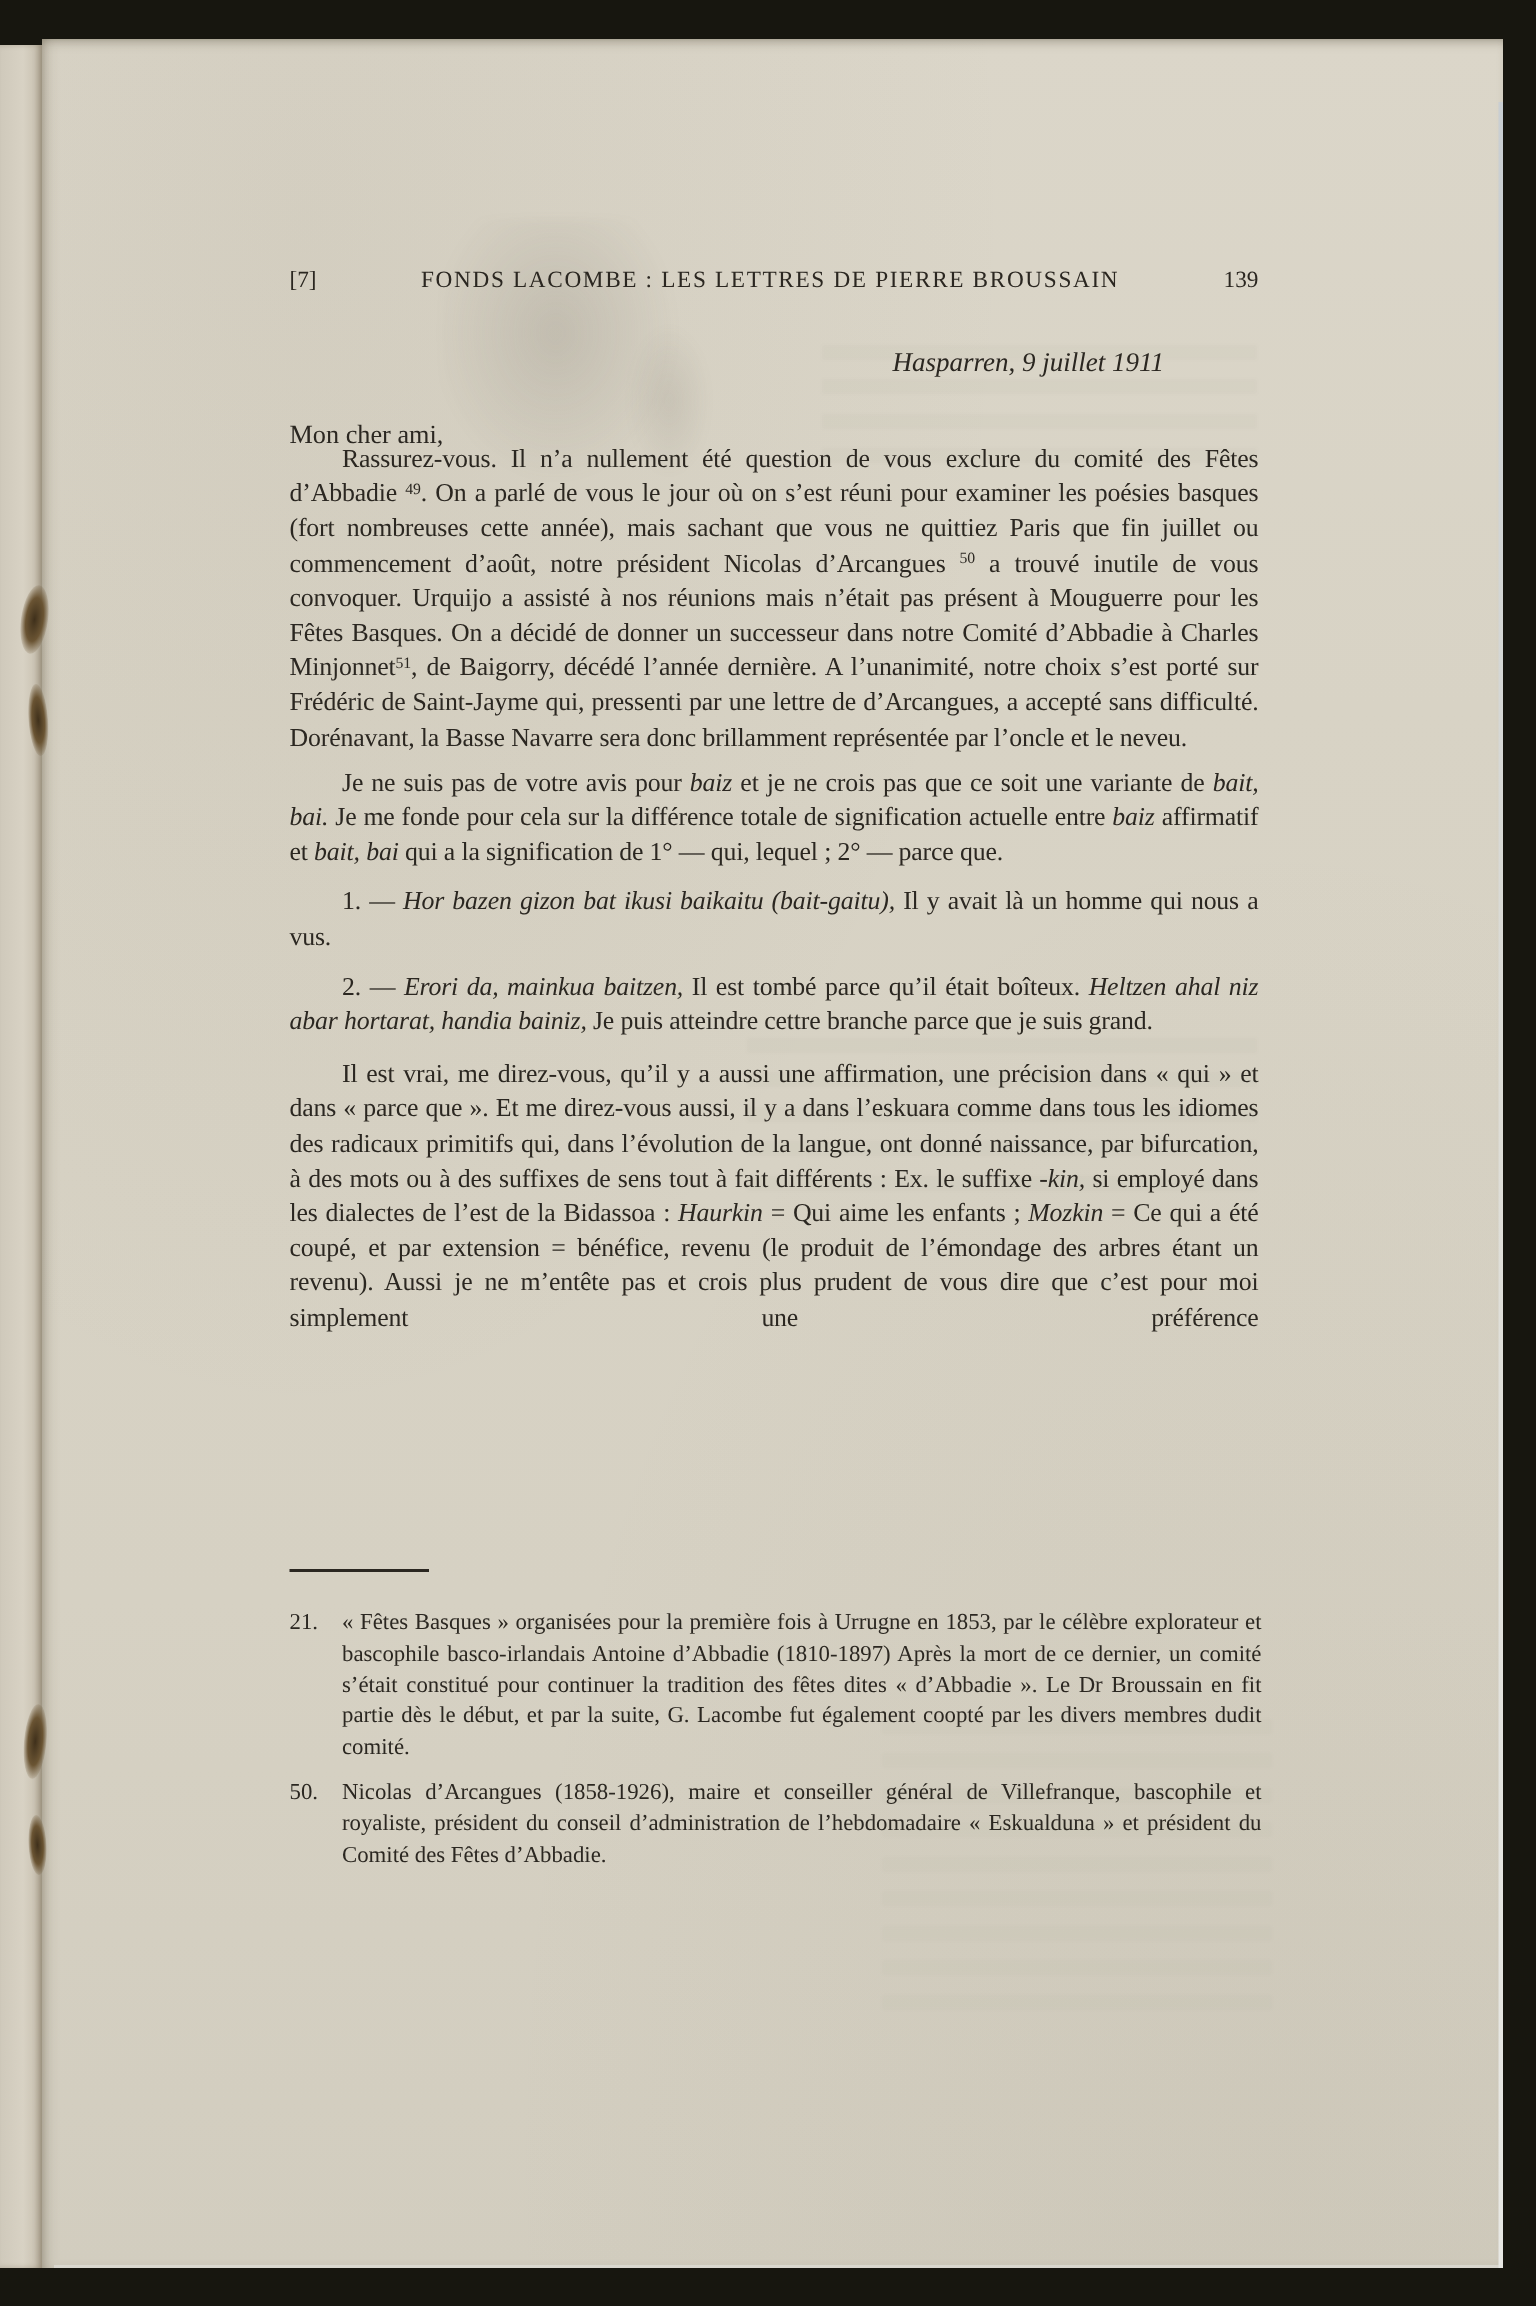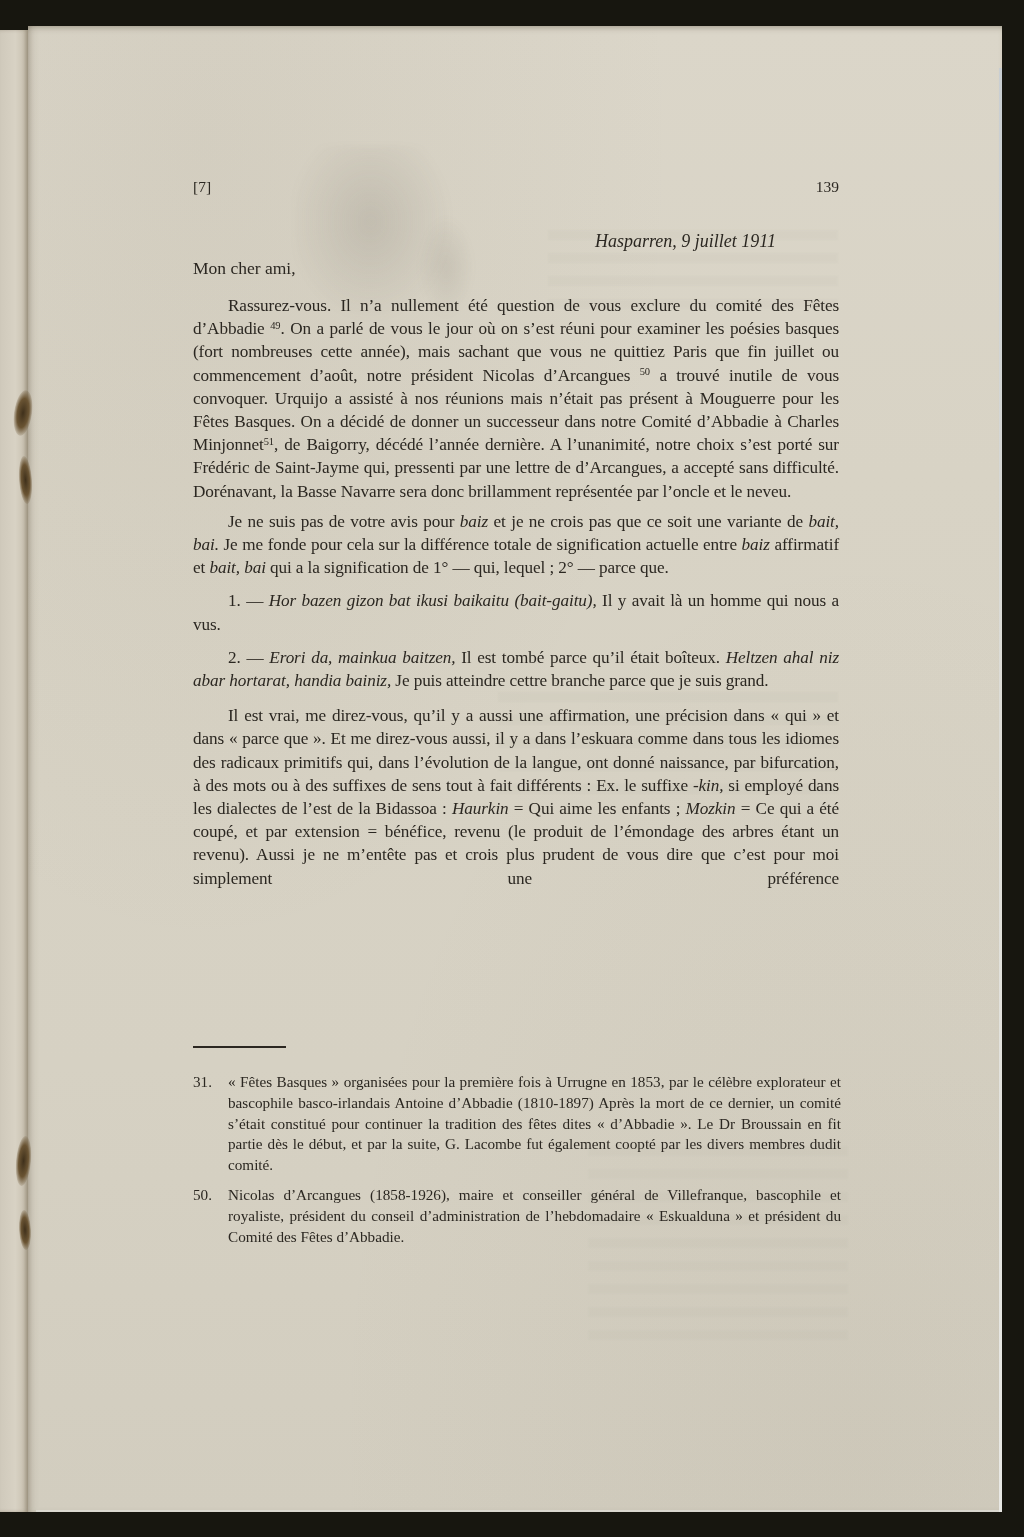--- a/index.html
+++ b/index.html
@@ -57,21 +57,21 @@
   .runhead{
     position:absolute;left:165px;top:152px;width:646px;
     display:flex;justify-content:space-between;align-items:baseline;
     font-size:15.5px;white-space:nowrap;
   }
   .runhead .title{letter-spacing:1.1px;}
   .dateline{
     position:absolute;right:226px;top:205px;
     font-style:italic;font-size:18px;
   }
-  .salutation{position:absolute;left:165px;top:232px;font-size:17.5px;}
+  .salutation{position:absolute;left:165px;top:253px;font-size:17.5px;}
   .body{
     position:absolute;left:165px;top:268px;width:646px;
     font-size:17.2px;line-height:23.2px;text-align:justify;
     letter-spacing:-0.1px;
   }
   .body p{margin:0;text-indent:35px;}
   .body p + p{margin-top:7px;}
   .body p.example{margin-top:10px;}
   .body p.final{margin-top:12px;}
   .body p.stretch-last{text-align-last:justify;}
@@ -97,38 +97,39 @@
 
   <div class="page">
     <div class="smudge a"></div>
     <div class="smudge b"></div>
     <div class="ghost g1"></div>
     <div class="ghost g2"></div>
     <div class="ghost g3"></div>
 
     <div class="runhead">
       <span>[7]</span>
+      <span class="title">FONDS LACOMBE :  LES LETTRES DE PIERRE BROUSSAIN</span>
       <span>139</span>
     </div>
 
     <div class="dateline">Hasparren, 9 juillet 1911</div>
     <div class="salutation">Mon cher ami,</div>
 
     <div class="body" id="letter-body">
         <p><span>Rassurez-vous. Il n’a nullement été question de vous exclure du comité des Fêtes d’Abbadie </span><sup>49</sup><span>. On a parlé de vous le jour où on s’est réuni pour examiner les poésies basques (fort nombreuses cette année), mais sachant que vous ne quittiez Paris que fin juillet ou commencement d’août, notre président Nicolas d’Arcangues </span><sup>50</sup><span> a trouvé inutile de vous convoquer. Urquijo a assisté à nos réunions mais n’était pas présent à Mouguerre pour les Fêtes Basques. On a décidé de donner un successeur dans notre Comité d’Abbadie à Charles Minjonnet</span><sup>51</sup><span>, de Baigorry, décédé l’année dernière. A l’unanimité, notre choix s’est porté sur Frédéric de Saint-Jayme qui, pressenti par une lettre de d’Arcangues, a accepté sans difficulté. Dorénavant, la Basse Navarre sera donc brillamment représentée par l’oncle et le neveu.</span></p>
         <p><span>Je ne suis pas de votre avis pour </span><em>baiz</em><span> et je ne crois pas que ce soit une variante de </span><em>bait, bai.</em><span> Je me fonde pour cela sur la différence totale de signification actuelle entre </span><em>baiz</em><span> affirmatif et </span><em>bait, bai</em><span> qui a la signification de 1° — qui, lequel ;  2° — parce que.</span></p>
         <p class="example"><span>1. — </span><em>Hor bazen gizon bat ikusi baikaitu (bait-gaitu),</em><span> Il y avait là un homme qui nous a vus.</span></p>
         <p class="example"><span>2. — </span><em>Erori da, mainkua baitzen,</em><span> Il est tombé parce qu’il était boîteux. </span><em>Heltzen ahal niz abar hortarat, handia bainiz,</em><span> Je puis atteindre cettre branche parce que je suis grand.</span></p>
         <p class="final stretch-last"><span>Il est vrai, me direz-vous, qu’il y a aussi une affirmation, une précision dans « qui » et dans « parce que ». Et me direz-vous aussi, il y a dans l’eskuara comme dans tous les idiomes des radicaux primitifs qui, dans l’évolution de la langue, ont donné naissance, par bifurcation, à des mots ou à des suffixes de sens tout à fait différents : Ex. le suffixe </span><em>-kin,</em><span> si employé dans les dialectes de l’est de la Bidassoa :  </span><em>Haurkin</em><span> = Qui aime les enfants ;  </span><em>Mozkin</em><span> = Ce qui a été coupé, et par extension = bénéfice, revenu (le produit de l’émondage des arbres étant un revenu). Aussi je ne m’entête pas et crois plus prudent de vous dire que c’est pour moi simplement une préférence</span></p>
       </div>
 
     <div class="fn-rule"></div>
     <div class="footnotes" id="footnote-list">
         <div class="fn">
-          <span class="fn-num">31.</span>
+          <span class="fn-num">21.</span>
           <span class="fn-text">« Fêtes Basques » organisées pour la première fois à Urrugne en 1853, par le célèbre explorateur et bascophile basco-irlandais Antoine d’Abbadie (1810-1897) Après la mort de ce dernier, un comité s’était constitué pour continuer la tradition des fêtes dites « d’Abbadie ». Le Dr Broussain en fit partie dès le début, et par la suite, G. Lacombe fut également coopté par les divers membres dudit comité.</span>
         </div>
         <div class="fn">
           <span class="fn-num">50.</span>
           <span class="fn-text">Nicolas d’Arcangues (1858-1926), maire et conseiller général de Villefranque, bascophile et royaliste, président du conseil d’administration de l’hebdomadaire « Eskualduna » et président du Comité des Fêtes d’Abbadie.</span>
         </div>
       </div>
 
     <div class="page-edge-right"></div>
     <div class="page-edge-bottom"></div>

